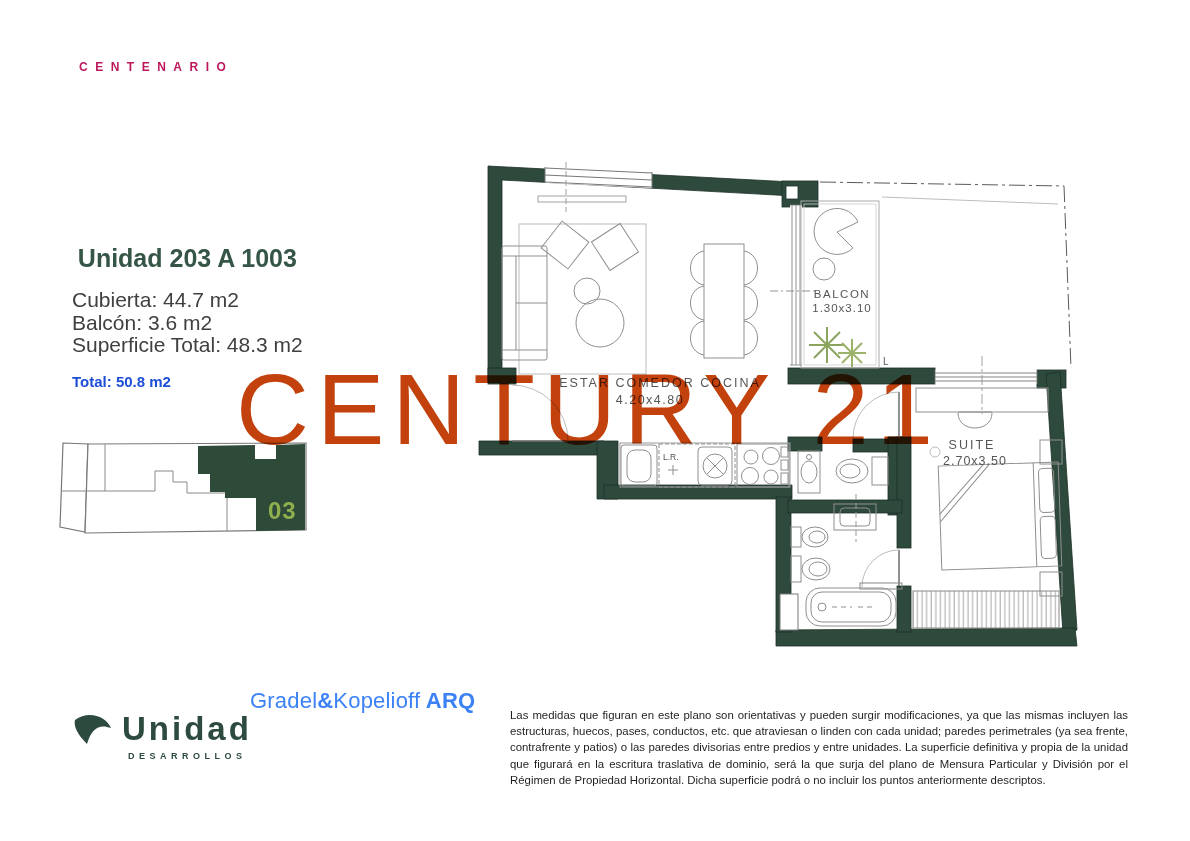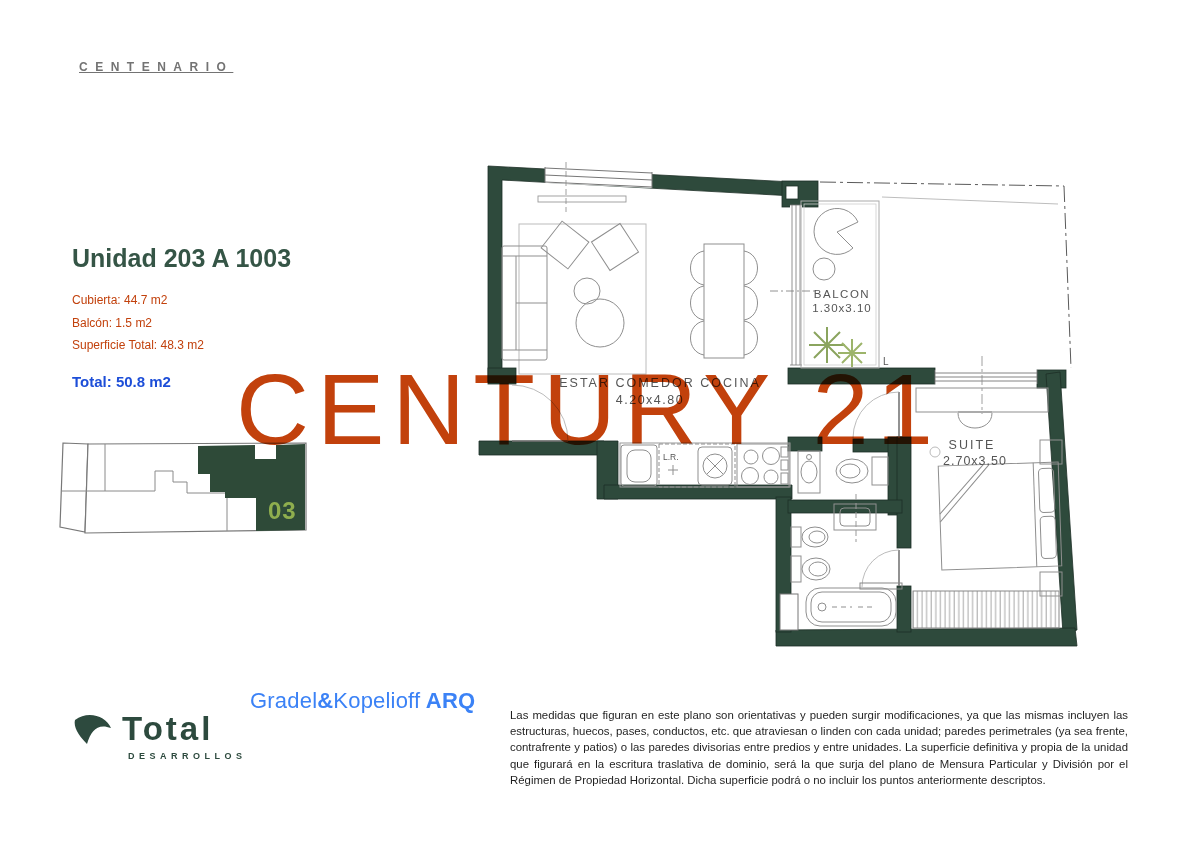--- a/index.html
+++ b/index.html
@@ -1,24 +1,24 @@
 <!DOCTYPE html>
 <html><head>
 <meta charset="utf-8">
 <style>
   html,body{margin:0;padding:0;background:#ffffff;}
   .page{position:relative;width:1190px;height:841px;background:#fff;overflow:hidden;
         font-family:"Liberation Sans",sans-serif;}
   
   .brand{position:absolute;left:75px;top:50px;}
   .brand-main{font-size:62px;font-weight:800;letter-spacing:3px;color:#2d4a3e;line-height:1;}
-  .brand-sub{font-size:12px;font-weight:600;letter-spacing:7.5px;color:#737373;margin-top:10px;margin-left:4px;text-decoration:underline;}
+  .brand-sub{font-size:12px;font-weight:600;letter-spacing:7.5px;color:#be185d;margin-top:10px;margin-left:4px;}
   .unit-info{position:absolute;left:72px;top:244px;color:#36443c;}
   .unit-title{font-size:25px;font-weight:bold;color:#355546;margin:0 0 16px 0;text-align:center;}
-  .unit-line{font-size:12px;line-height:22.5px;color:#c2410c;}
+  .unit-line{font-size:21px;line-height:22.5px;color:#404040;}
   .unit-total{font-size:15px;font-weight:bold;color:#1d4ed8;margin-top:16px;}
   
   .keyplan{position:absolute;left:0px;top:0px;z-index:5;}
   
   .plan{position:absolute;left:470px;top:155px;z-index:6;}
   .plan text{font-family:"Liberation Sans",sans-serif;fill:#555;}
   
   .watermark{position:absolute;left:236px;top:352px;z-index:40;pointer-events:none;
     font-size:101px;font-weight:500;letter-spacing:8px;color:#c2410c;mix-blend-mode:multiply;white-space:nowrap;}
   
@@ -36,21 +36,21 @@
 
 <div class="page">
 
   <div class="brand">
     <div class="brand-sub">CENTENARIO</div>
   </div>
 
   <div class="unit-info">
     <div class="unit-title">Unidad 203 A 1003</div>
     <div class="unit-line">Cubierta: 44.7 m2</div>
-    <div class="unit-line">Balcón: 1.5 m2</div>
+    <div class="unit-line">Balcón: 3.6 m2</div>
     <div class="unit-line">Superficie Total: 48.3 m2</div>
     <div class="unit-total">Total: 50.8 m2</div>
   </div>
 
   <svg class="keyplan" width="320" height="570" viewBox="0 0 320 570">
     <g stroke="#787878" stroke-width="1.2" fill="#ffffff">
       <polygon points="63,443 88,444 85,532 60,527"></polygon>
       <polygon points="88,444 306,443 306,530 85,533"></polygon>
     </g>
     <g stroke="#8a8a8a" stroke-width="1" fill="none">
@@ -259,21 +259,21 @@
     <text x="883" y="365" font-size="10">L</text>
   </svg>
 
   <div class="watermark">CENTURY 21</div>
 
   <div class="dev-logo">
     <svg width="42" height="48" viewBox="0 0 42 48">
       <path d="M3,8 C16,-2 34,4 39,16 C26,11 19,18 15,32 C8,25 1,16 3,8 Z" fill="#2d4a3e"></path>
     </svg>
     <div class="dev-text">
-      <div class="dev-name">Total</div>
+      <div class="dev-name">Unidad</div>
       <div class="dev-sub">DESARROLLOS</div>
     </div>
   </div>
 
   <div class="arch"><span>Gradel</span><span class="b">&amp;</span><span>Kopelioff</span><span class="b"> ARQ</span></div>
 
   <div class="disclaimer">Las medidas que figuran en este plano son orientativas y pueden surgir modificaciones, ya que las mismas incluyen las estructuras, huecos, pases, conductos, etc. que atraviesan o linden con cada unidad; paredes perimetrales (ya sea frente, contrafrente y patios) o las paredes divisorias entre predios y entre unidades. La superficie definitiva y propia de la unidad que figurará en la escritura traslativa de dominio, será la que surja del plano de Mensura Particular y División por el Régimen de Propiedad Horizontal. Dicha superficie podrá o no incluir los puntos anteriormente descriptos.</div>
 
 </div>
 

